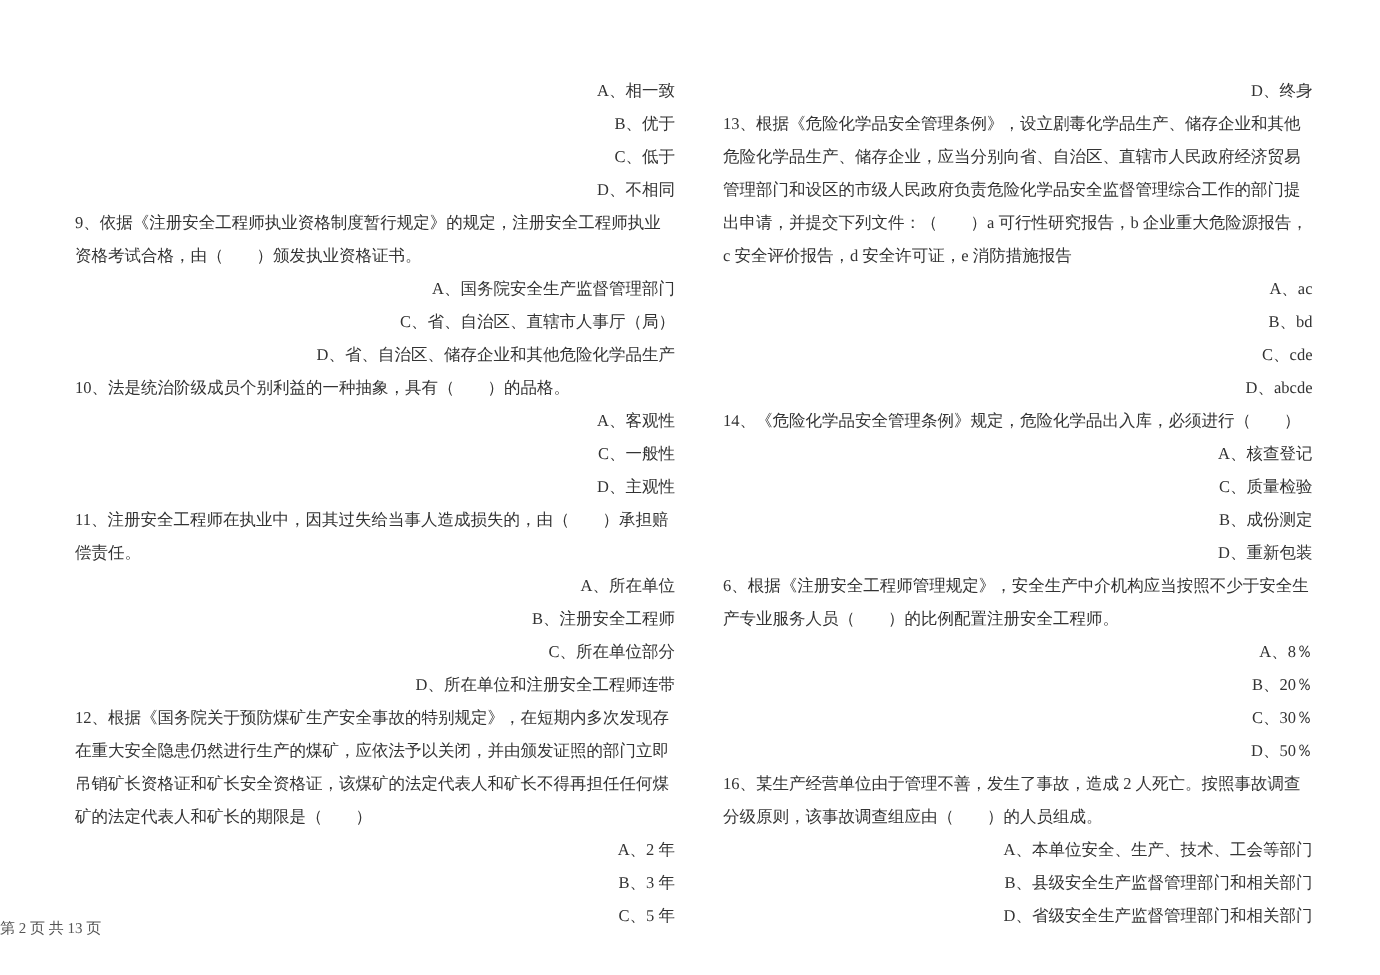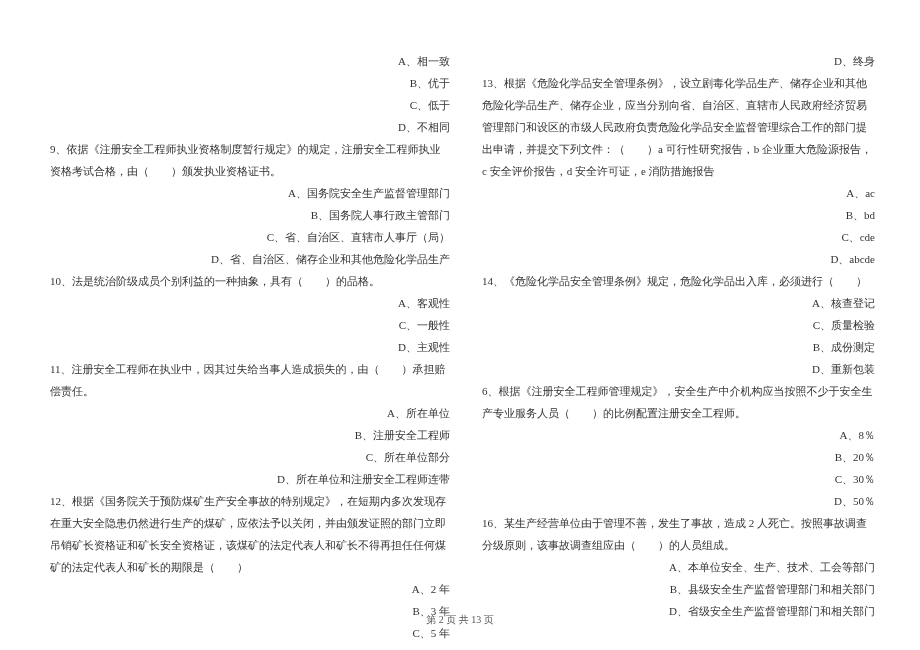--- a/index.html
+++ b/index.html
@@ -32,38 +32,37 @@
     }
     .indent {
       padding-left: 0px;
       margin-left: 12px;
     }
     .footer {
       position: absolute;
       bottom: 20px;
       left: 0;
       width: 100%;
-      text-align: center;
+      text-align: left;
       font-size: 10px;
       color: #555;
     }
   </style>
 </head>
 <body>
 
 <div class="page-content">
   <div class="column">
     <div class="option">A、相一致</div>
     <div class="option">B、优于</div>
     <div class="option">C、低于</div>
     <div class="option">D、不相同</div>
 
     <div class="question">9、依据《注册安全工程师执业资格制度暂行规定》的规定，注册安全工程师执业资格考试合格，由（　　）颁发执业资格证书。</div>
     <div class="option">A、国务院安全生产监督管理部门</div>
-    <div class="option">B、国务院人事行政主管部门</div>
     <div class="option">C、省、自治区、直辖市人事厅（局）</div>
     <div class="option">D、省、自治区、储存企业和其他危险化学品生产</div>
 
     <div class="question">10、法是统治阶级成员个别利益的一种抽象，具有（　　）的品格。</div>
     <div class="option">A、客观性</div>
     <div class="option">C、一般性</div>
     <div class="option">D、主观性</div>
 
     <div class="question">11、注册安全工程师在执业中，因其过失给当事人造成损失的，由（　　）承担赔偿责任。</div>
     <div class="option">A、所在单位</div>

